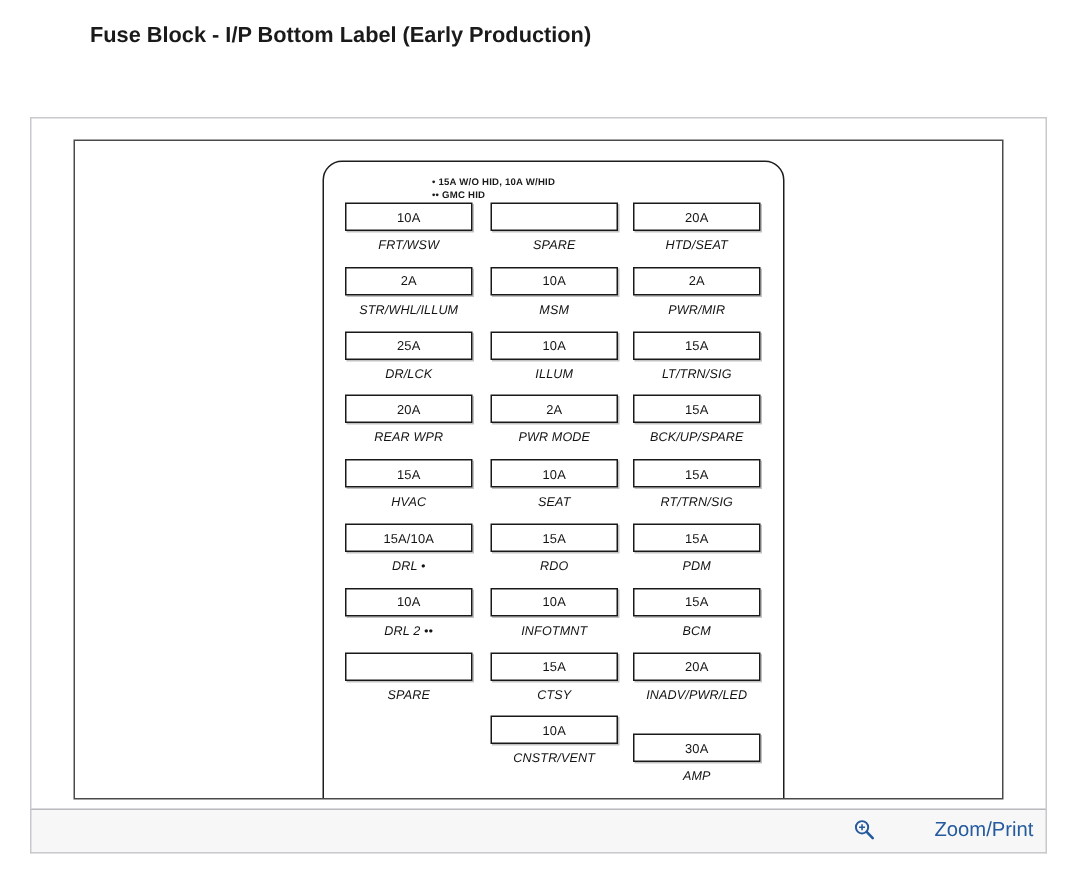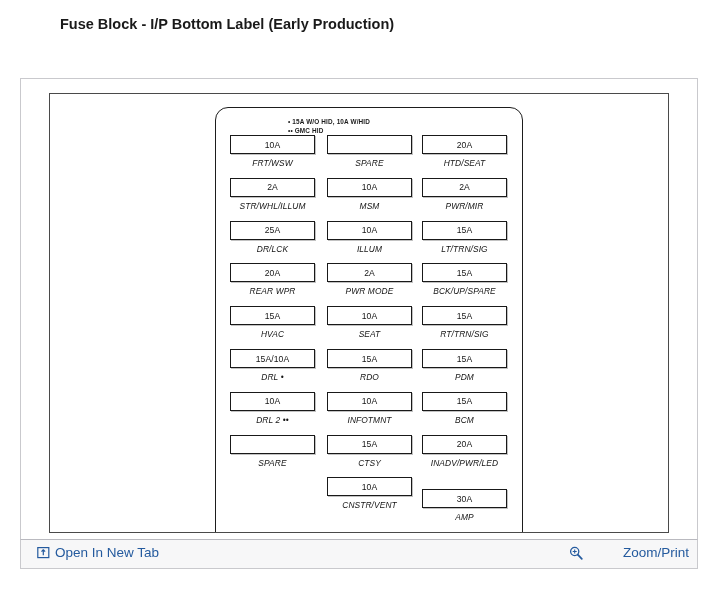--- a/index.html
+++ b/index.html
@@ -279,29 +279,20 @@
             <div class="fuse-label">AMP</div>
           </div>
         </div>
 
     </div>
   </div>
 </div>
 
 <div id="action-bar">
 
-  <a id="open-new-tab-link" class="action-link">
-    <span class="icon">
-      <svg width="13" height="13" viewBox="0 0 13 13">
-        <rect x="0.8" y="1.6" width="11" height="10" fill="none" stroke="#245a9e" stroke-width="1.2"></rect>
-        <path d="M6.3 9.2 V4.4 M6.3 3.7 L4.5 5.6 M6.3 3.7 L8.1 5.6" fill="none" stroke="#245a9e" stroke-width="1.2"></path>
-      </svg>
-    </span>
-    <span>Open In New Tab</span>
-  </a>
 
   <a id="zoom-print-link" class="action-link">
     <span class="icon">
       <svg width="14" height="14" viewBox="0 0 14 14">
         <circle cx="5.7" cy="5.5" r="4.1" fill="none" stroke="#245a9e" stroke-width="1.3"></circle>
         <path d="M8.8 8.6 L12.8 12.8" stroke="#245a9e" stroke-width="1.7" stroke-linecap="round"></path>
         <path d="M5.7 3.5 V7.5 M3.7 5.5 H7.7" stroke="#245a9e" stroke-width="1.05"></path>
       </svg>
     </span>
     <span>Zoom/Print</span>

